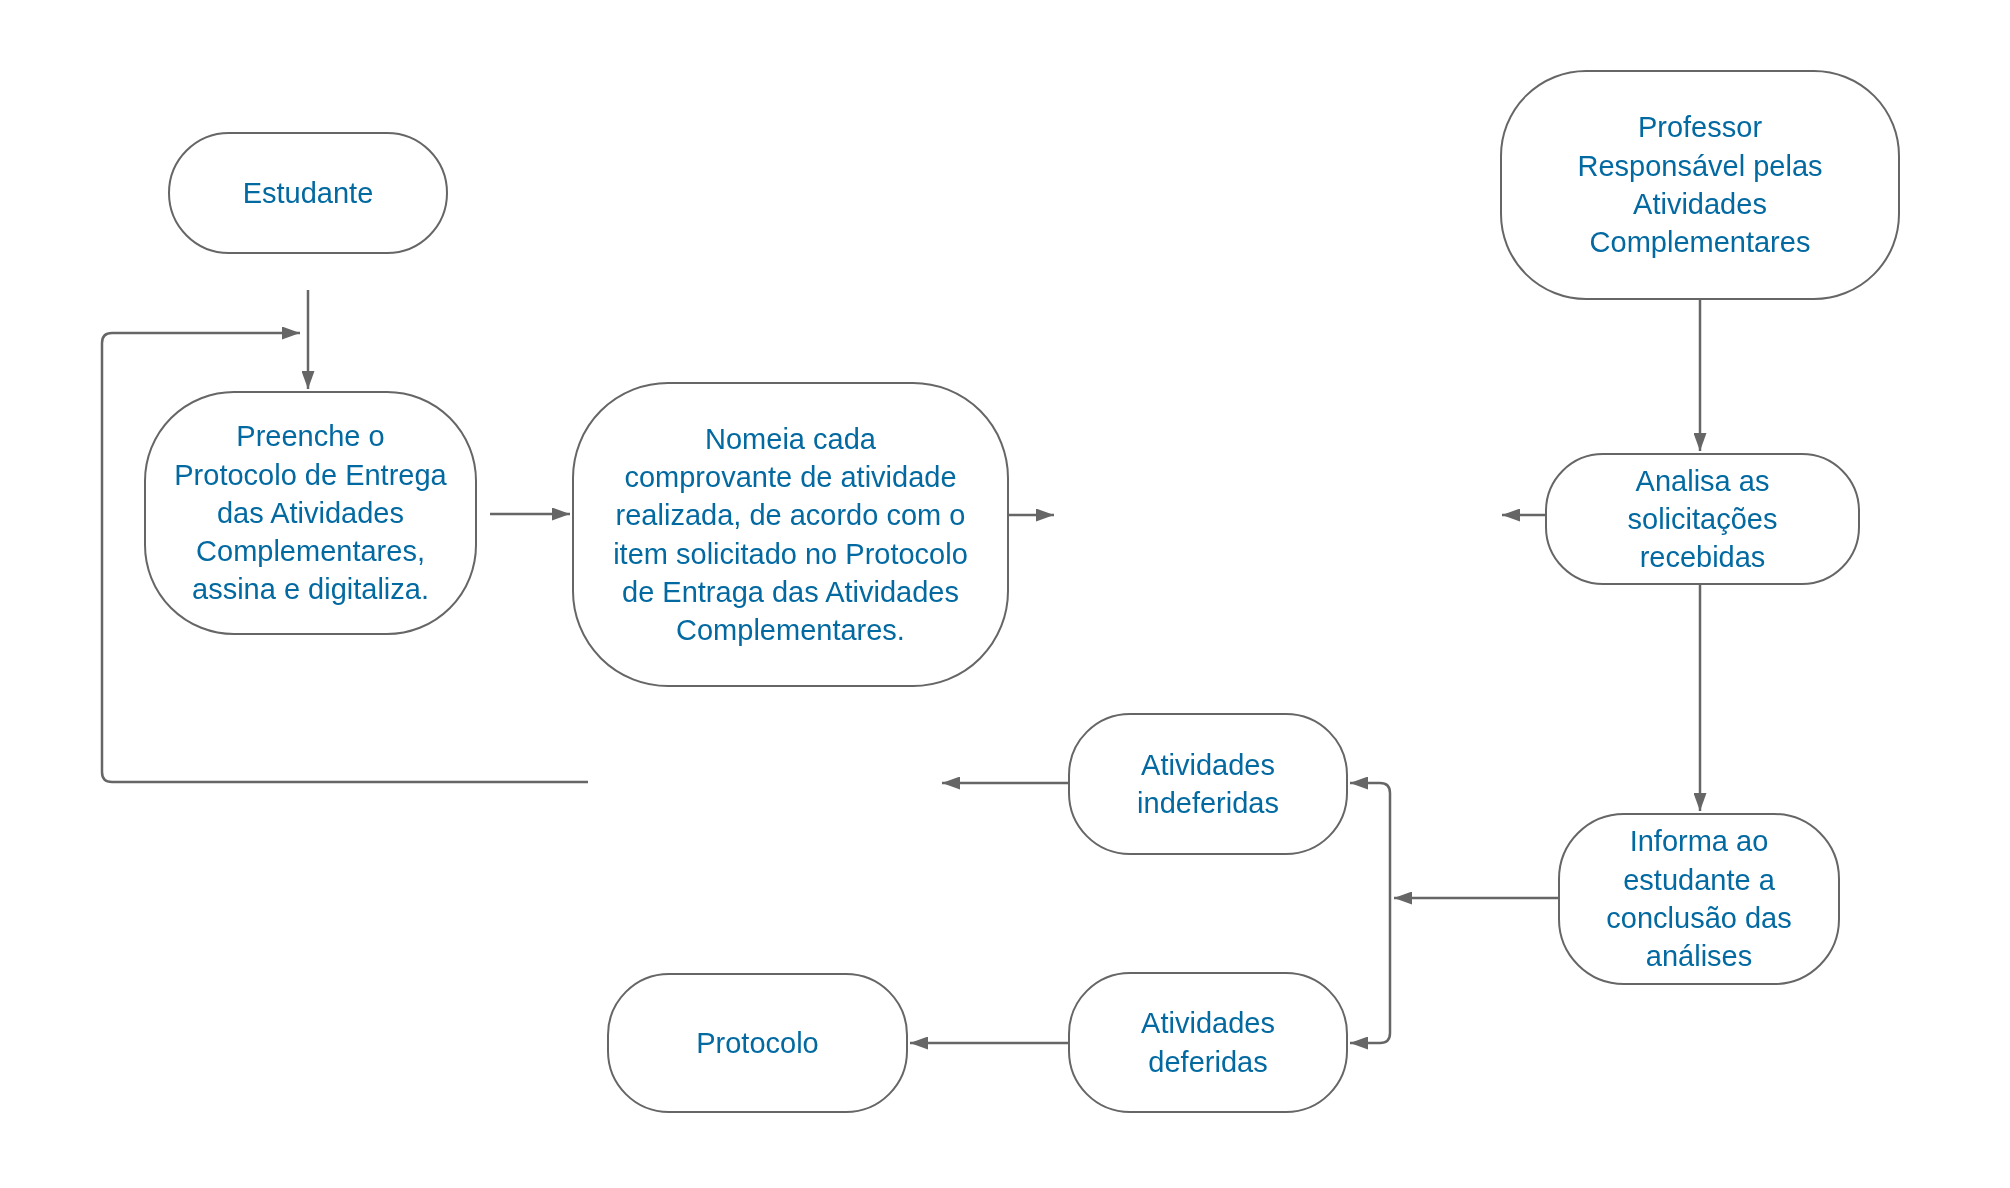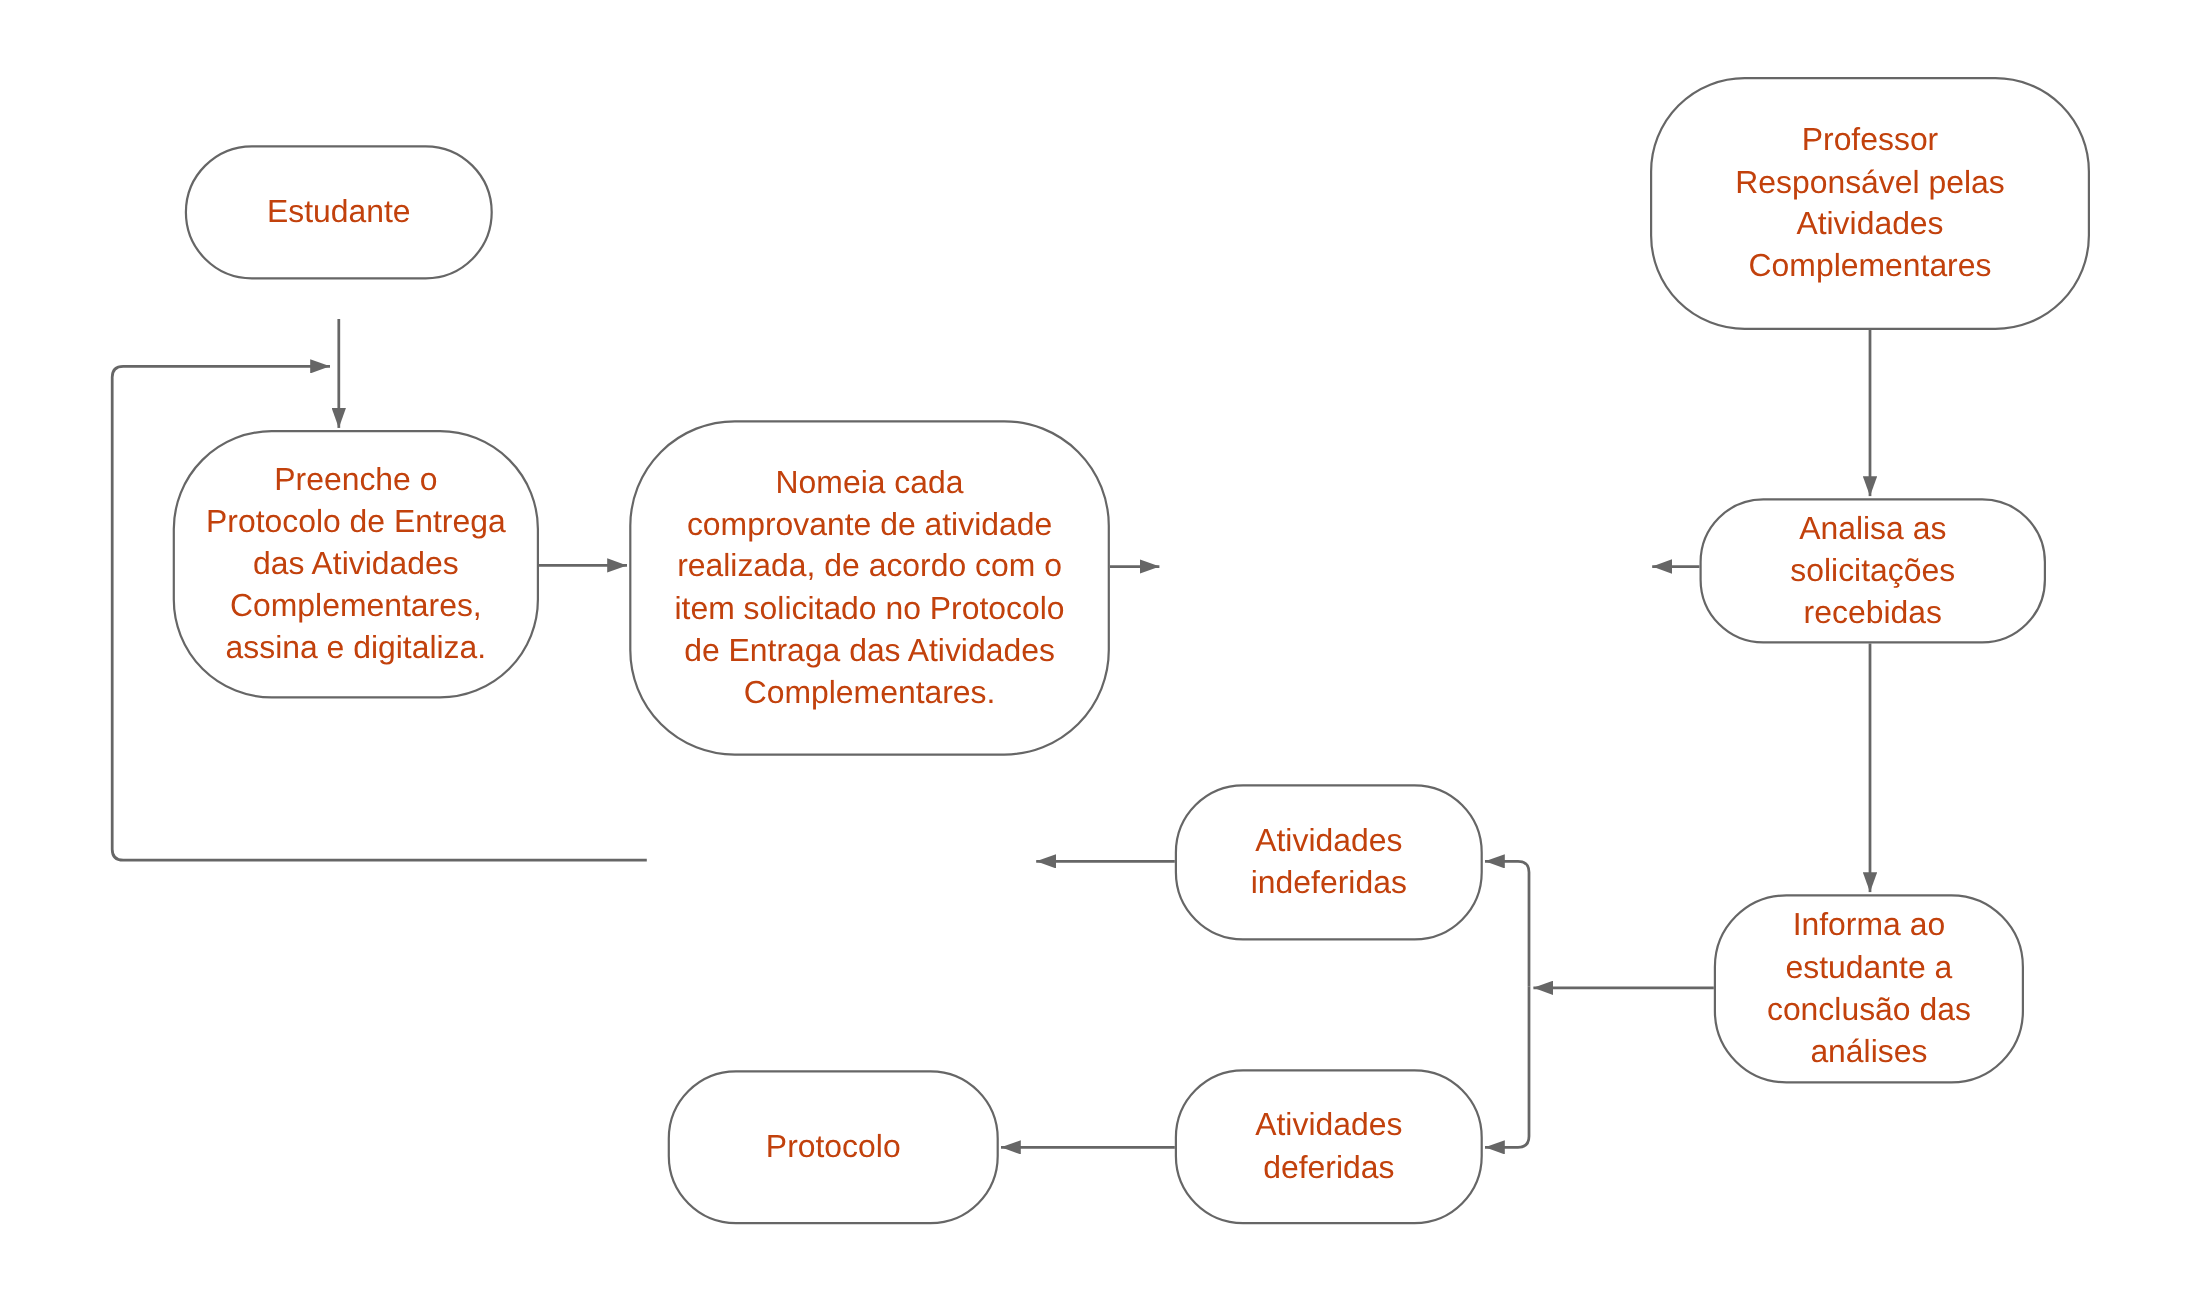--- a/index.html
+++ b/index.html
@@ -20,33 +20,33 @@
     left: 0;
     top: 0;
     width: 2010px;
     height: 1188px;
   }
   .node {
     position: absolute;
     box-sizing: border-box;
     background: #ffffff;
     border: 2.5px solid #666666;
-    color: #c2410c;
+    color: #0369a1;
     display: flex;
     align-items: center;
     justify-content: center;
     text-align: center;
     font-size: 29px;
     line-height: 1.32;
     white-space: pre-line;
     padding: 13px 10px;
   }
   #n-estudante   { left: 168px;  top: 132px; width: 280px; height: 122px; border-radius: 62px; }
   #n-professor   { left: 1500px; top: 70px;  width: 400px; height: 230px; border-radius: 86px; }
-  #n-preenche    { left: 157px;  top: 391px; width: 333px; height: 244px; border-radius: 90px; }
+  #n-preenche    { left: 144px;  top: 391px; width: 333px; height: 244px; border-radius: 90px; }
   #n-nomeia      { left: 572px;  top: 382px; width: 437px; height: 305px; border-radius: 96px; }
   #n-envia       { left: 1056px; top: 433px; width: 444px; height: 164px; border-radius: 78px; }
   #n-analisa     { left: 1545px; top: 453px; width: 315px; height: 132px; border-radius: 58px; }
   #n-caso        { left: 588px;  top: 705px; width: 352px; height: 155px; border-radius: 68px; }
   #n-indeferidas { left: 1068px; top: 713px; width: 280px; height: 142px; border-radius: 62px; }
   #n-informa     { left: 1558px; top: 813px; width: 282px; height: 172px; border-radius: 66px; }
   #n-computadas  { left: 607px;  top: 973px; width: 301px; height: 140px; border-radius: 62px; }
   #n-deferidas   { left: 1068px; top: 972px; width: 280px; height: 141px; border-radius: 62px; }
   .connector {
     fill: none;

